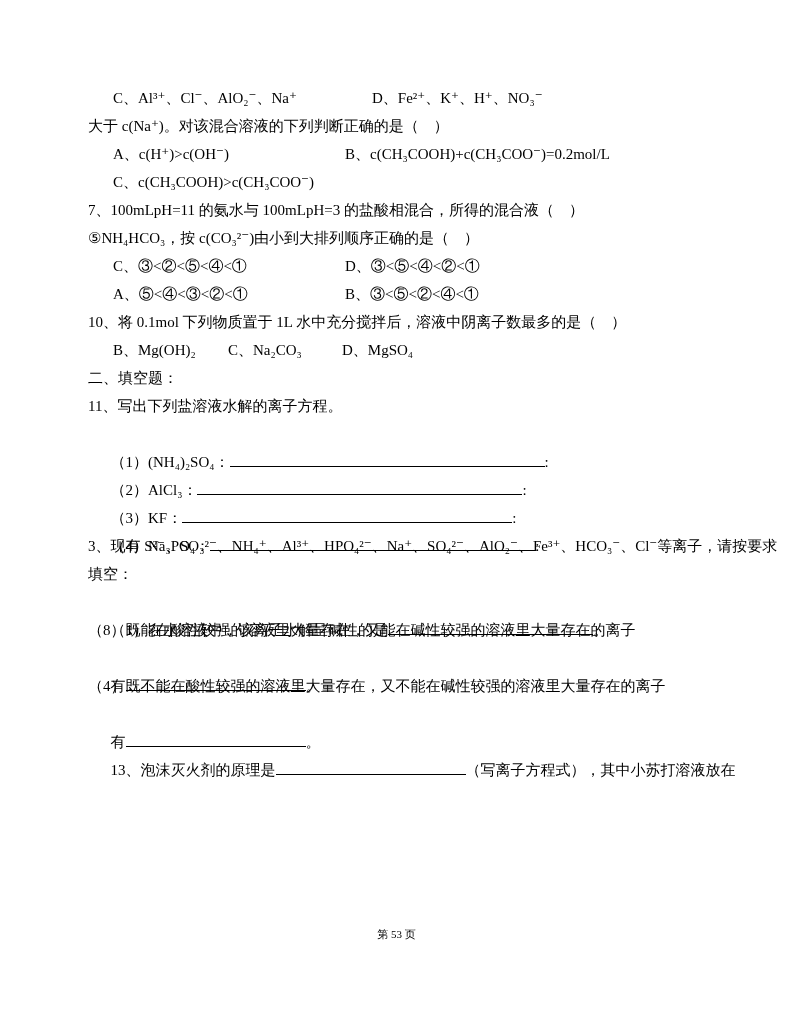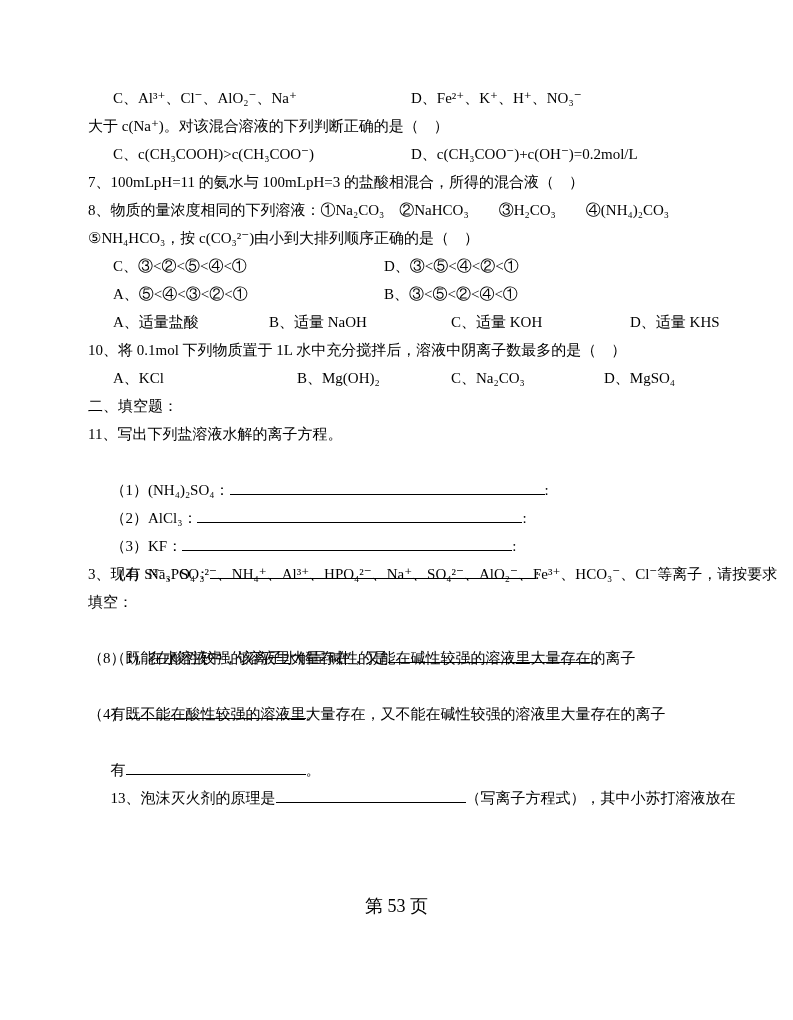--- a/index.html
+++ b/index.html
@@ -21,79 +21,74 @@
     position: absolute;
     top: 84px;
     left: 88px;
     right: 70px;
   }
   .line {
     line-height: 28px;
     height: 28px;
     white-space: pre;
   }
-  .indent { padding-left: 25px; gap: 39px; }
+  .indent { padding-left: 25px; }
   .cols { display: flex; }
   .cols > span { flex: 0 0 auto; }
   .cols > span:last-child { flex: 0 1 auto; }
   .blank {
     display: inline-block;
     border-bottom: 1px solid #000000;
     height: 14px;
   }
   .footer {
     position: absolute;
-    top: 896px;
+    top: 924px;
     left: 0;
     right: 0;
     text-align: center;
-    font-size: 18px;
+    font-size: 11px;
     line-height: 20px;
   }
 </style>
 </head>
 <body>
 
 <div class="page">
   <div class="content">
 
     <div class="line indent cols">
       <span style="width:259px">C、Al³⁺、Cl⁻、AlO₂⁻、Na⁺</span>
       <span>D、Fe²⁺、K⁺、H⁺、NO₃⁻</span>
     </div>
 
     <div class="line">大于 c(Na⁺)。对该混合溶液的下列判断正确的是（　）</div>
     <div class="line indent cols">
+      <span style="width:232px">A、c(H⁺)&gt;c(OH⁻)</span>
+      <span>B、c(CH₃COOH)+c(CH₃COO⁻)=0.2mol/L</span>
+    </div>
+    <div class="line indent cols">
       <span style="width:259px">C、c(CH₃COOH)&gt;c(CH₃COO⁻)</span>
-      <span>D、c(CH₃COO⁻)+c(OH⁻)=0.2mol/L</span>
     </div>
 
     <div class="line">7、100mLpH=11 的氨水与 100mLpH=3 的盐酸相混合，所得的混合液（　）</div>
 
-    <div class="line">8、物质的量浓度相同的下列溶液：①Na₂CO₃　②NaHCO₃　　③H₂CO₃　　④(NH₄)₂CO₃</div>
     <div class="line">⑤NH₄HCO₃，按 c(CO₃²⁻)由小到大排列顺序正确的是（　）</div>
     <div class="line indent cols">
       <span style="width:232px">C、③&lt;②&lt;⑤&lt;④&lt;①</span>
       <span>D、③&lt;⑤&lt;④&lt;②&lt;①</span>
     </div>
     <div class="line indent cols">
       <span style="width:232px">A、⑤&lt;④&lt;③&lt;②&lt;①</span>
       <span>B、③&lt;⑤&lt;②&lt;④&lt;①</span>
     </div>
 
-    <div class="line indent cols">
-      <span style="width:117px">A、适量盐酸</span>
-      <span style="width:143px">B、适量 NaOH</span>
-      <span style="width:140px">C、适量 KOH</span>
-      <span>D、适量 KHS</span>
-    </div>
 
     <div class="line">10、将 0.1mol 下列物质置于 1L 水中充分搅拌后，溶液中阴离子数最多的是（　）</div>
     <div class="line indent cols">
-      <span style="width:145px">A、KCl</span>
       <span style="width:115px">B、Mg(OH)₂</span>
       <span style="width:114px">C、Na₂CO₃</span>
       <span>D、MgSO₄</span>
     </div>
 
     <div class="line">二、填空题：</div>
 
     <div class="line">11、写出下列盐溶液水解的离子方程。</div>
     <div class="line">
       <span>（1）(NH₄)₂SO₄：</span><span class="blank" style="width:315px"></span><span>:</span>

